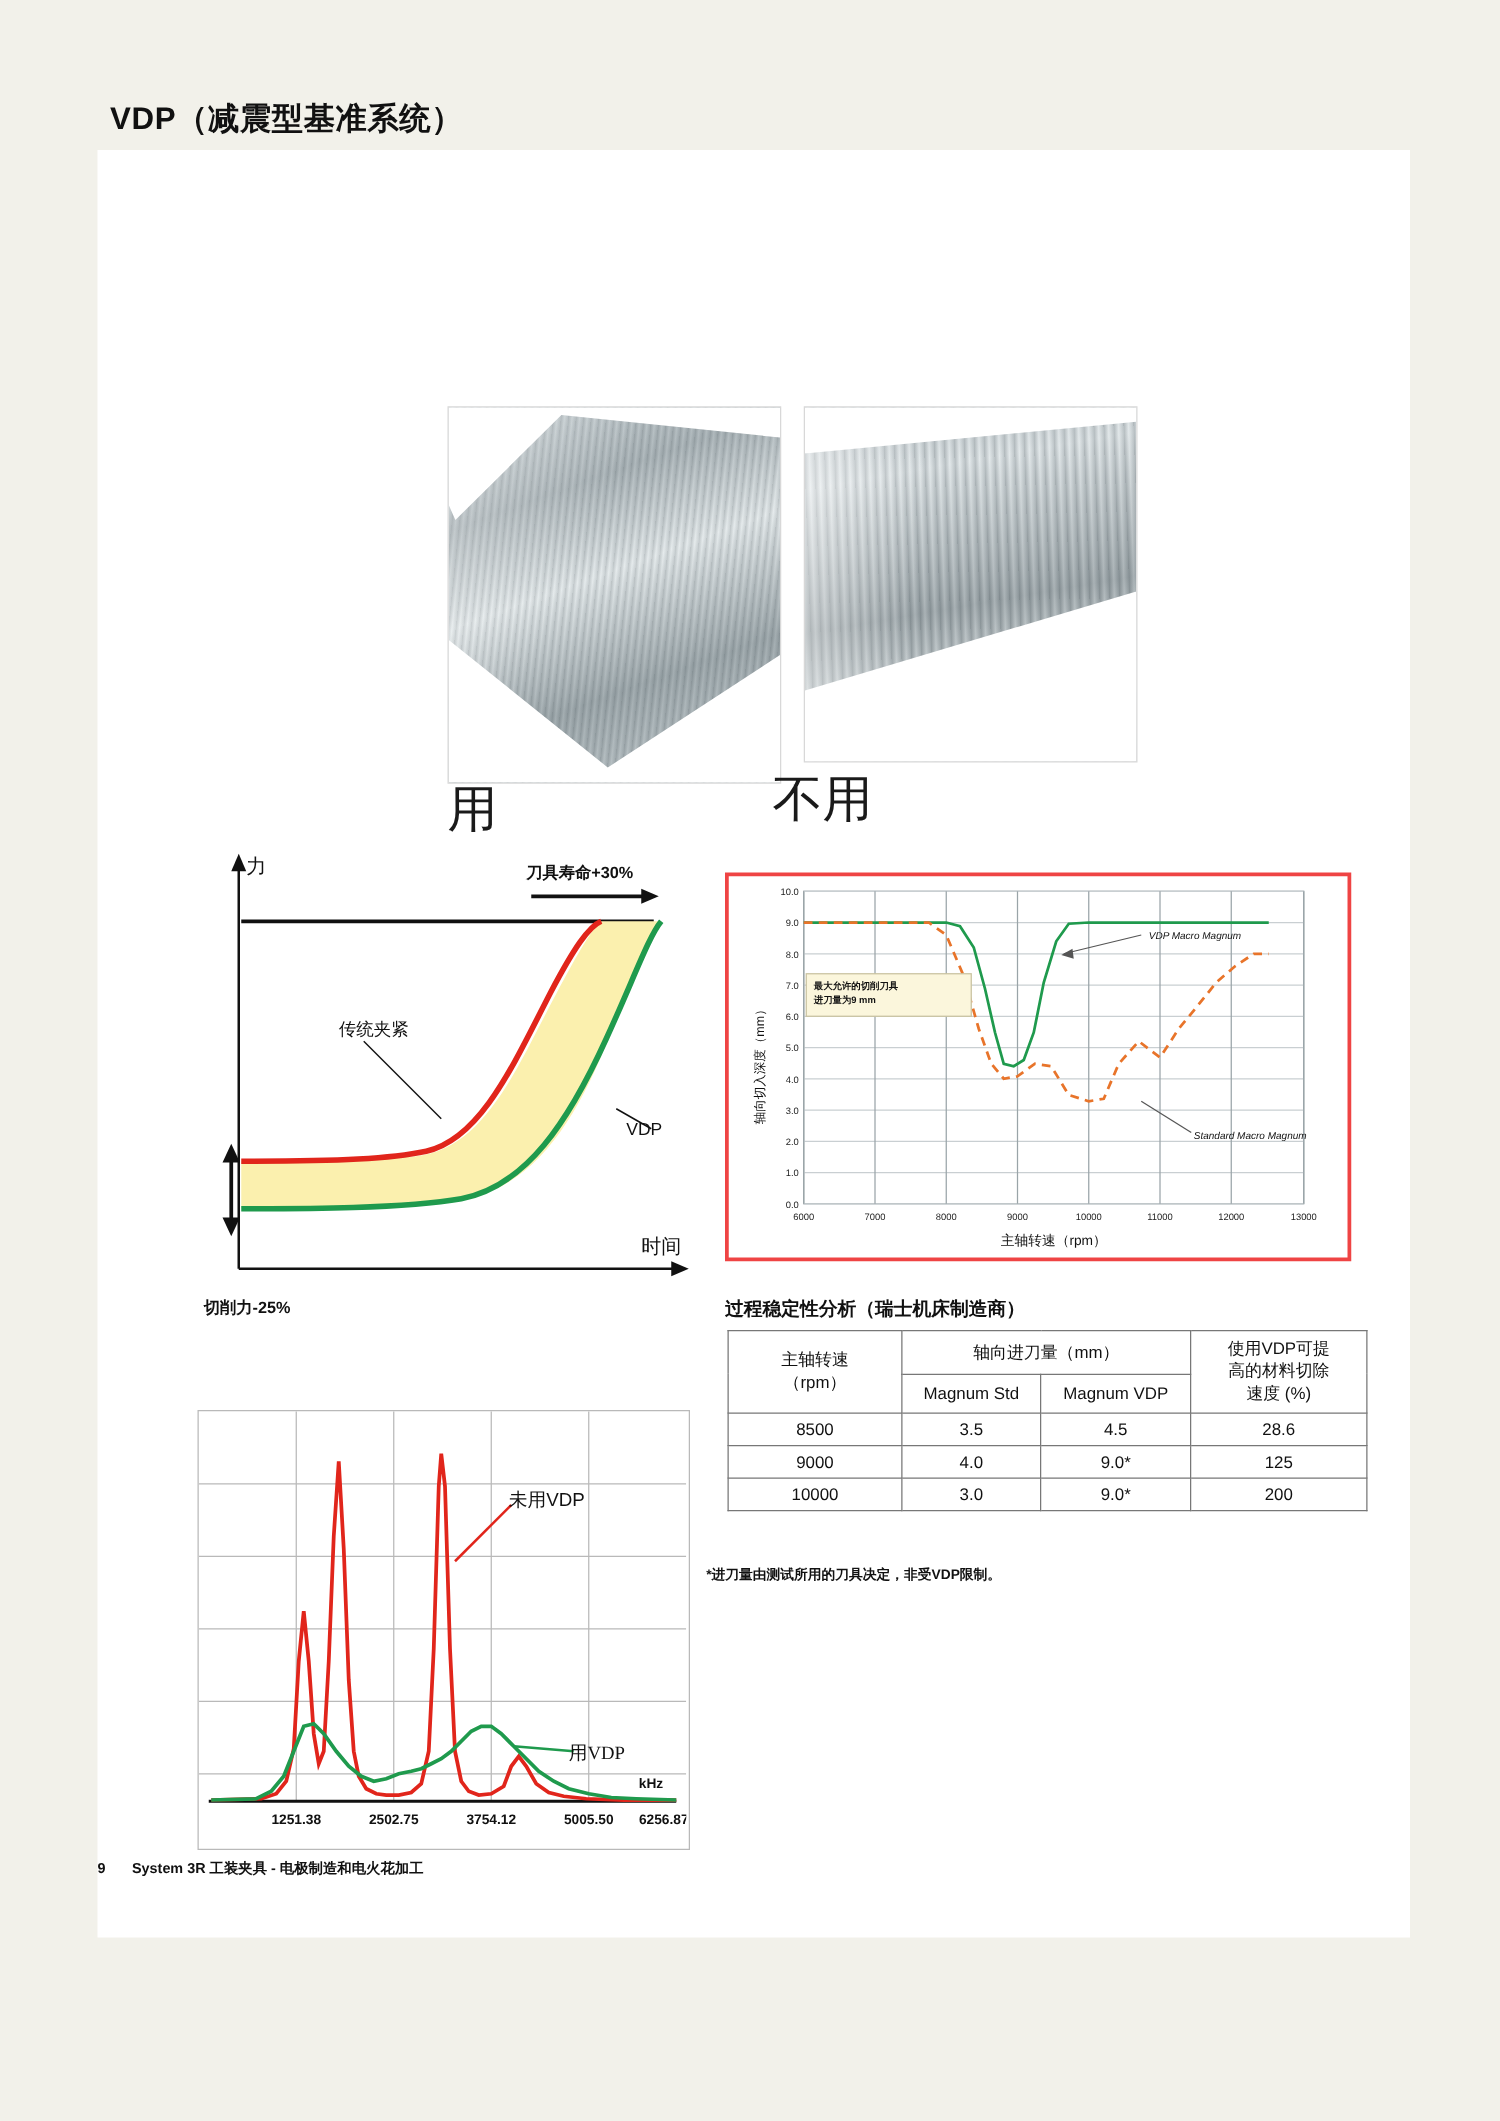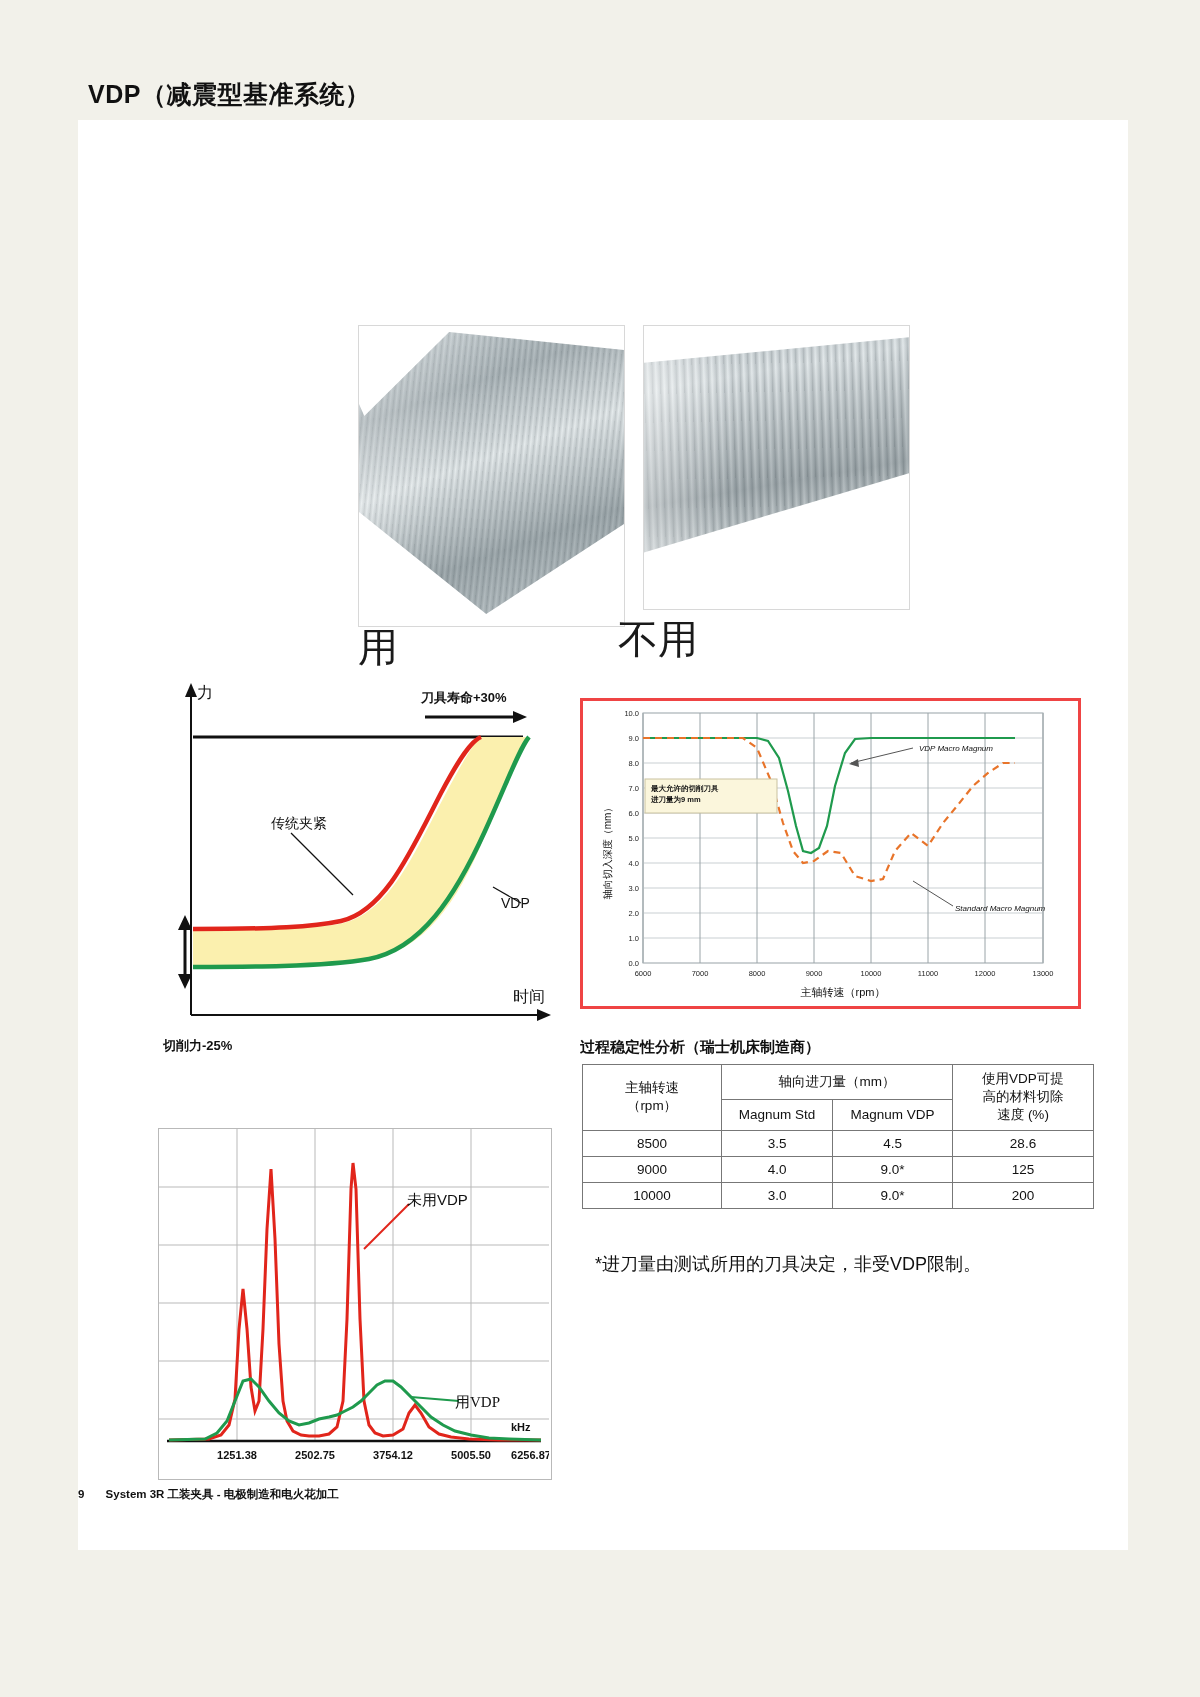--- a/index.html
+++ b/index.html
@@ -115,22 +115,22 @@
   }
   table.stab th, table.stab td{
     border:1px solid #777;
     text-align:center;
     padding:5px 4px;
     font-weight:normal;
     color:#111;
   }
   table.stab th.hdr{font-weight:normal;line-height:1.35;}
   .tbl-note{
-    position:absolute;left:517px;top:1132px;
-    font-size:18px;color:#111;
+    position:absolute;left:487px;top:1132px;
+    font-size:11px;color:#111;font-weight:bold;
   }
   .bottom-chart{
     position:absolute;left:80px;top:1008px;width:392px;height:350px;
     border:1px solid #b9b9b9;background:#fff;
   }
   .bc-label{position:absolute;font-size:15px;color:#111;}
   .note-bottom{
     position:absolute;left:85px;top:1385px;
     font-size:14.5px;line-height:1.45;color:#111;
   }

